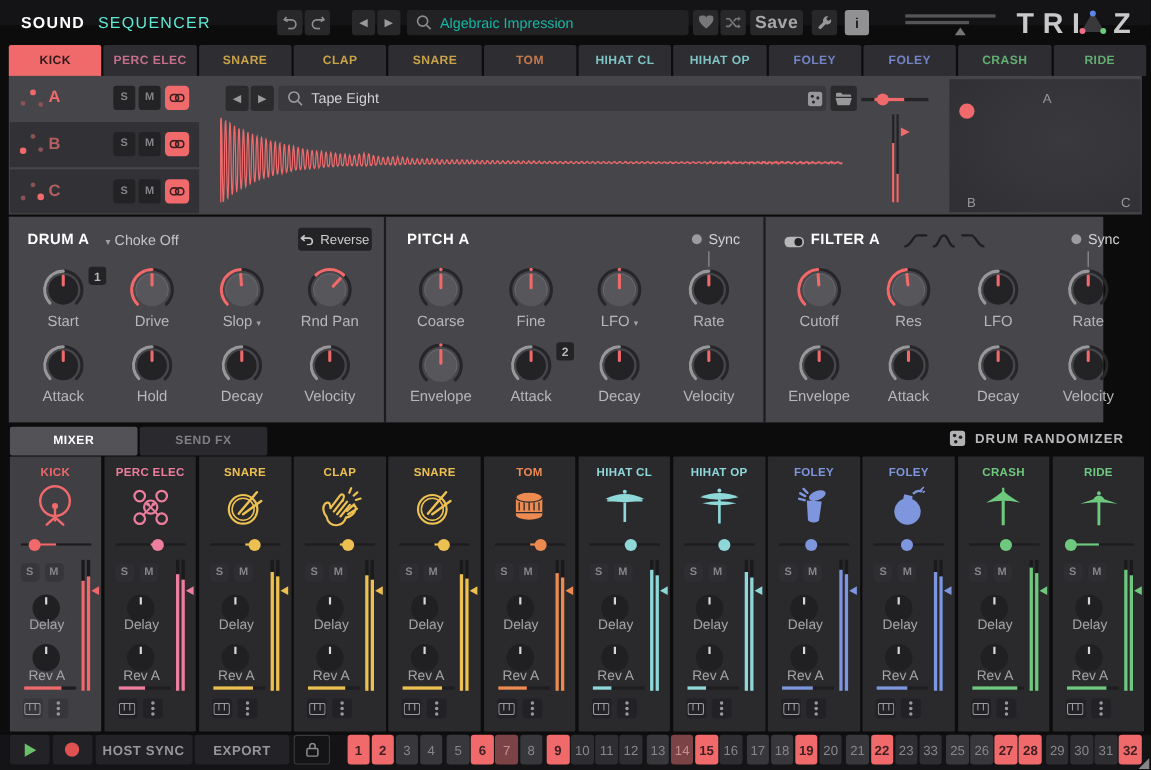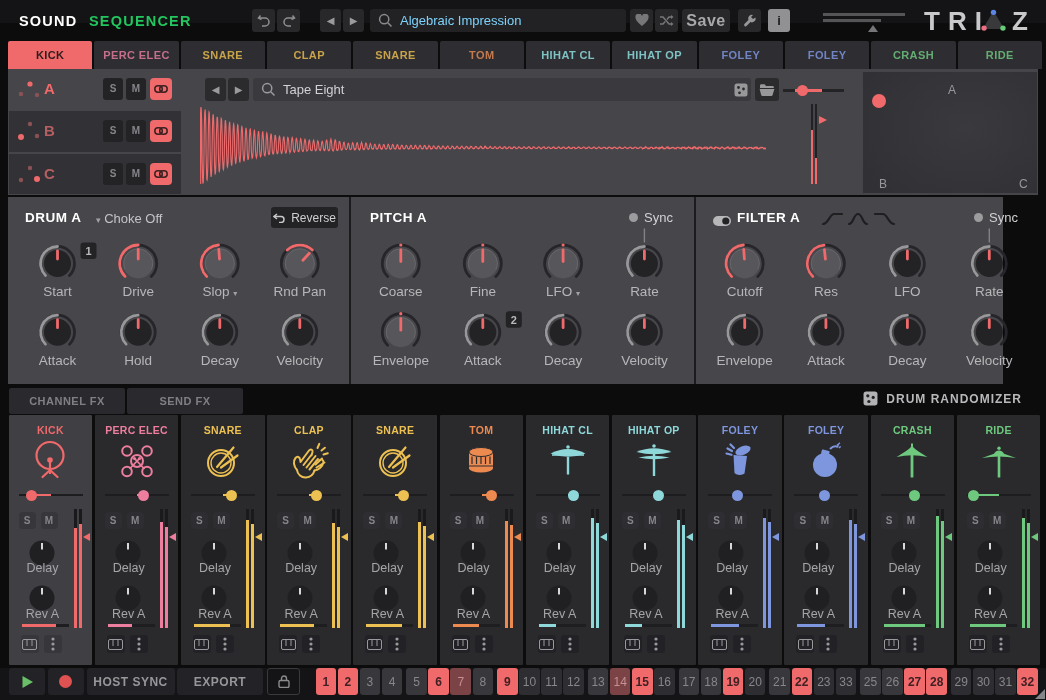--- a/index.html
+++ b/index.html
@@ -1,21 +1,21 @@
 <!DOCTYPE html>
 <html><head><meta charset="utf-8"><style>
 *{margin:0;padding:0;box-sizing:border-box}
 body{width:1046px;height:700px;background:#0c0c0d;font-family:"Liberation Sans",sans-serif;position:relative;overflow:hidden}
 .abs{position:absolute}
 
 #hdr{position:absolute;left:0;top:0;width:1046px;height:23px;background:#141416}
 #hdr .logo1{position:absolute;left:19px;top:13px;font-size:14.5px;font-weight:bold;color:#fff;letter-spacing:1.2px}
-#hdr .logo2{position:absolute;left:89px;top:13px;font-size:14.5px;font-weight:bold;color:#22c55e;letter-spacing:1.2px}
+#hdr .logo2{position:absolute;left:89px;top:13px;font-size:14.5px;font-weight:normal;color:#5eead4;letter-spacing:1.2px}
 .hbtn{position:absolute;top:9px;height:23px;background:#28282b;border-radius:3px;color:#8f8f92;font-size:16px;display:flex;align-items:center;justify-content:center}
-#search1{position:absolute;left:370px;top:9px;width:256px;height:23px;background:#222225;border-radius:3px;color:#7dd3fc;font-size:13px;line-height:23px;padding-left:30px}
+#search1{position:absolute;left:370px;top:9px;width:256px;height:23px;background:#222225;border-radius:3px;color:#14b8a6;font-size:13px;line-height:23px;padding-left:30px}
 
 #tabs{position:absolute;left:8px;top:41px;width:1034px;height:27.5px;display:flex;gap:2px}
 .tab{flex:1;background:#2e2e32;border-radius:2px 2px 0 0;font-size:11px;font-weight:bold;display:flex;align-items:center;justify-content:center;letter-spacing:.4px}
 
 #sample{position:absolute;left:8px;top:69px;width:1030px;height:126px;background:#46464a}
 .srow{position:absolute;left:1px;width:172px;height:41px;background:#323236}
 .sletter{font-size:15px;font-weight:bold;position:absolute;left:36px;top:11px}
 .srow .smbtn,#sample .smbtn{position:absolute;top:8px;width:20px;height:22px;background:#232326;border-radius:3px;color:#85858a;font-size:10px;font-weight:bold;text-align:center;line-height:22px}
 .lnk{position:absolute;top:8px;width:22px;height:22px;background:#f0696b;border-radius:4px;display:flex;align-items:center;justify-content:center}
 #brow{position:absolute;left:197px;top:9px;height:23px}
@@ -371,21 +371,21 @@
       <line x1="899.4" y1="122.7" x2="899.4" y2="130.7" stroke="#f06a6c" stroke-width="2.8" stroke-linecap="round"></line>
       <text x="899.4" y="167.7" fill="#b7b7ba" font-size="13.5" text-anchor="middle">Decay</text>
       <path d="M969.3 147.2 A17.0 17.0 0 1 1 993.3 147.2" stroke="#26262a" stroke-width="2.8" fill="none" stroke-linecap="round"></path>
       <path d="M969.3 147.2 A17.0 17.0 0 0 1 981.3 118.2" stroke="#98989b" stroke-width="2.8" fill="none" stroke-linecap="round"></path>
       <circle cx="981.3" cy="135.2" r="13.5" fill="#232326"></circle>
       <line x1="981.3" y1="122.7" x2="981.3" y2="130.7" stroke="#f06a6c" stroke-width="2.8" stroke-linecap="round"></line>
       <text x="981.3" y="167.7" fill="#b7b7ba" font-size="13.5" text-anchor="middle">Velocity</text>
     </svg>
   </div>
 <div id="mtabs">
-    <div class="mtab">CHANNEL FX</div>
+    <div class="mtab sel">MIXER</div>
     <div class="mtab">SEND FX</div>
   </div>
 <div id="rand" style="right:24px"><svg width="15" height="15" viewBox="0 0 14 14">
       <rect x="0.5" y="0.5" width="13" height="13" rx="2.5" fill="#b2b2b5"></rect>
       <circle cx="4.5" cy="4.5" r="1.5" fill="#222"></circle>
       <circle cx="9.5" cy="6" r="1.5" fill="#222"></circle>
       <circle cx="5.5" cy="9.8" r="1.5" fill="#222"></circle>
     </svg>DRUM RANDOMIZER</div>
 <div id="mixer">
     <div class="ch sel">

